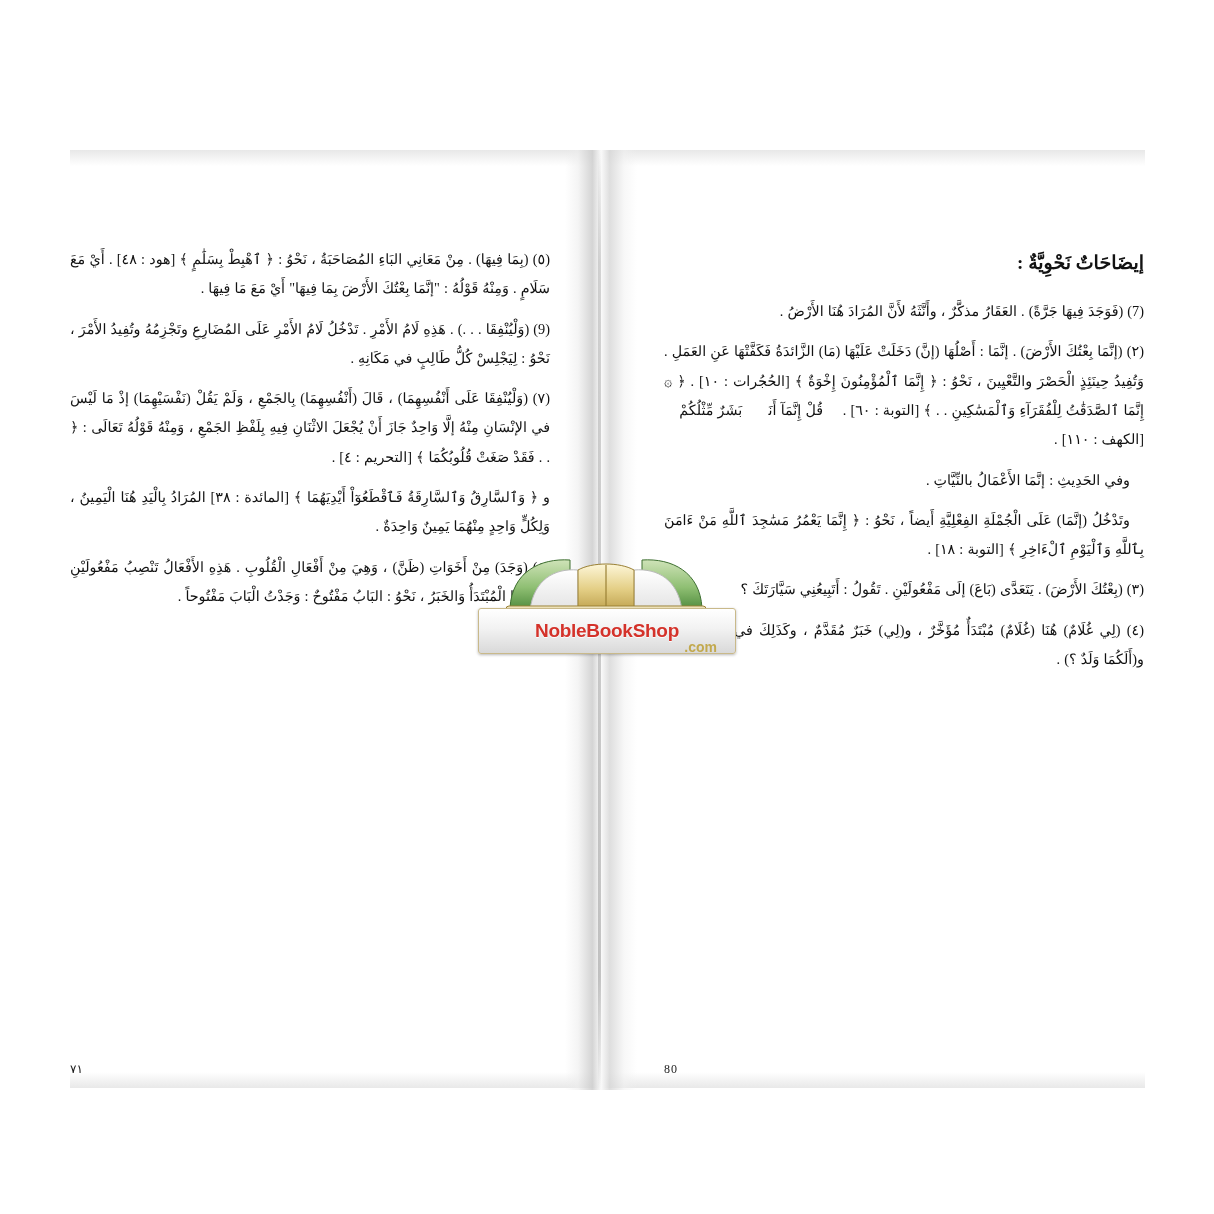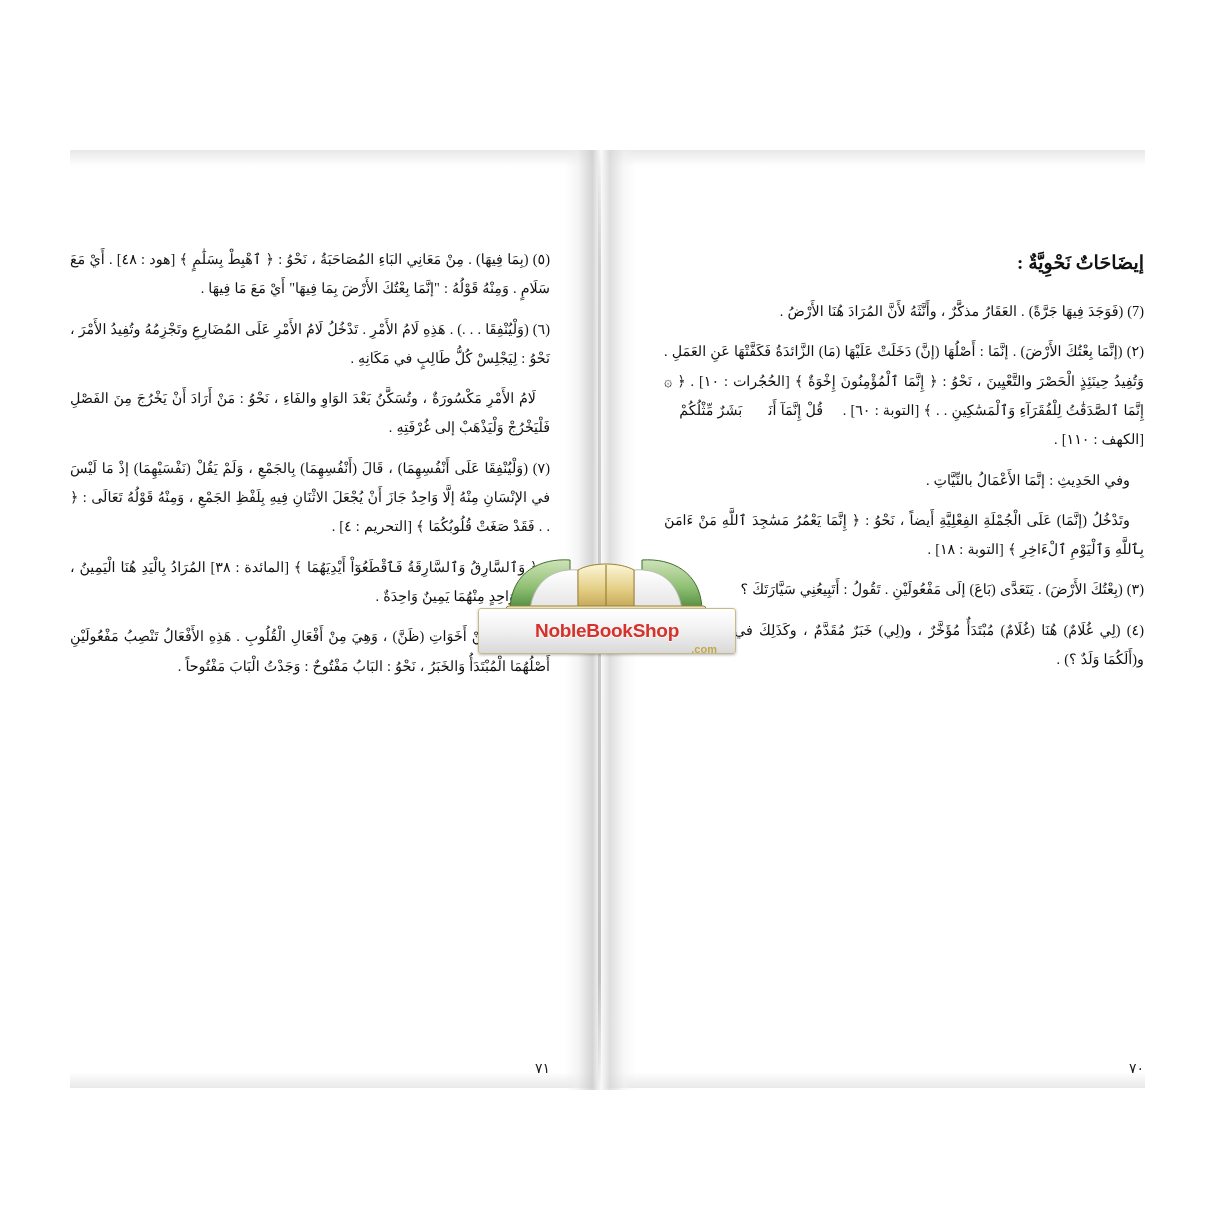--- a/index.html
+++ b/index.html
@@ -97,22 +97,22 @@
   .heading {
     font-size: 19px;
     font-weight: bold;
     margin: 0 0 16px 0;
     line-height: 1.9;
   }
   .folio {
     position: absolute;
     bottom: -42px;
     width: 100%;
-    text-align: right;
-    font-size: 14px;
+    text-align: left;
+    font-size: 12px;
     color: #1a1a1a;
     letter-spacing: 1px;
   }
 
   
   .watermark {
     position: absolute;
     left: 470px;
     top: 540px;
     width: 272px;
@@ -143,21 +143,21 @@
     letter-spacing: -0.3px;
     direction: ltr;
     white-space: nowrap;
     text-shadow: 0 1px 0 rgba(255,255,255,0.8);
   }
   .wm-sub {
     position: absolute;
     right: 18px;
     bottom: -2px;
     font-family: "Liberation Sans", sans-serif;
-    font-size: 11px;
+    font-size: 14px;
     font-weight: bold;
     color: #c2a94e;
     direction: ltr;
   }
   .wm-book {
     position: absolute;
     left: 30px;
     top: 4px;
     width: 212px;
     height: 78px;
@@ -171,27 +171,26 @@
   <div class="paper"></div>
 
   <div class="page page-right">
     <div class="heading">إيضَاحَاتٌ نَحْوِيَّةٌ :</div>
     <p class="para">(7) (فَوَجَدَ فِيهَا جَرَّةً) . العَقَارُ مذكَّرٌ ، وأَنَّثَهُ لأَنَّ المُرَادَ هُنَا الأَرْضُ .</p>
     <p class="para">(٢) (إنَّمَا بِعْتُكَ الأَرْضَ) . إنَّمَا : أَصْلُهَا (إنَّ) دَخَلَتْ عَلَيْهَا (مَا) الزَّائدَةُ فَكَفَّتْهَا عَنِ العَمَلِ . وَتُفِيدُ حِينَئِذٍ الْحَصْرَ والتَّعْيِينَ ، نَحْوُ : ﴿ إِنَّمَا ٱلْمُؤْمِنُونَ إِخْوَةٌ ﴾ [الحُجُرات : ١٠] . ﴿ ۞ إِنَّمَا ٱلصَّدَقَٰتُ لِلْفُقَرَآءِ وَٱلْمَسَٰكِينِ . . ﴾ [التوبة : ٦٠] . ﴿ قُلْ إِنَّمَآ أَنَا۠ بَشَرٌ مِّثْلُكُمْ ﴾ [الكهف : ١١٠] .</p>
     <p class="para indent">وفي الحَدِيثِ : إنَّمَا الأَعْمَالُ بالنِّيَّاتِ .</p>
     <p class="para indent">وتَدْخُلُ (إنَّمَا) عَلَى الْجُمْلَةِ الفِعْلِيَّةِ أَيضاً ، نَحْوُ : ﴿ إِنَّمَا يَعْمُرُ مَسَٰجِدَ ٱللَّهِ مَنْ ءَامَنَ بِٱللَّهِ وَٱلْيَوْمِ ٱلْءَاخِرِ ﴾ [التوبة : ١٨] .</p>
     <p class="para">(٣) (بِعْتُكَ الأَرْضَ) . يَتَعَدَّى (بَاعَ) إلَى مَفْعُولَيْنِ . تَقُولُ : أَتَبِيعُنِي سَيَّارَتَكَ ؟</p>
     <p class="para">(٤) (لِي غُلَامٌ) هُنَا (غُلَامٌ) مُبْتَدَأٌ مُؤَخَّرٌ ، و(لِي) خَبَرٌ مُقَدَّمٌ ، وكَذَلِكَ في (لِي جَارِيَةٌ) و(أَلَكُمَا وَلَدٌ ؟) .</p>
-    <div class="folio">٧٠</div>
+    <div class="folio">80</div>
   </div>
 
   <div class="page page-left">
     <p class="para">(٥) (بِمَا فِيهَا) . مِنْ مَعَانِي البَاءِ المُصَاحَبَةُ ، نَحْوُ : ﴿ ٱهْبِطْ بِسَلَٰمٍ ﴾ [هود : ٤٨] . أَيْ مَعَ سَلَامٍ . وَمِنْهُ قَوْلُهُ : "إنَّمَا بِعْتُكَ الأَرْضَ بِمَا فِيهَا" أَيْ مَعَ مَا فِيهَا .</p>
-    <p class="para">(٦) (وَلْيُنْفِقَا . . .) . هَذِهِ لَامُ الأَمْرِ . تَدْخُلُ لَامُ الأَمْرِ عَلَى المُضَارِعِ وتَجْزِمُهُ وتُفِيدُ الأَمْرَ ، نَحْوُ : لِيَجْلِسْ كُلُّ طَالِبٍ في مَكَانِهِ .</p>
-    <p class="para indent">لَامُ الأَمْرِ مَكْسُورَةٌ ، وتُسَكَّنُ بَعْدَ الوَاوِ والفَاءِ ، نَحْوُ : مَنْ أَرَادَ أَنْ يَخْرُجَ مِنَ الفَصْلِ فَلْيَخْرُجْ وَلْيَذْهَبْ إلى غُرْفَتِهِ .</p>
+    <p class="para">(9) (وَلْيُنْفِقَا . . .) . هَذِهِ لَامُ الأَمْرِ . تَدْخُلُ لَامُ الأَمْرِ عَلَى المُضَارِعِ وتَجْزِمُهُ وتُفِيدُ الأَمْرَ ، نَحْوُ : لِيَجْلِسْ كُلُّ طَالِبٍ في مَكَانِهِ .</p>
     <p class="para">(٧) (وَلْيُنْفِقَا عَلَى أَنْفُسِهِمَا) ، قَالَ (أَنْفُسِهِمَا) بِالجَمْعِ ، وَلَمْ يَقُلْ (نَفْسَيْهِمَا) إذْ مَا لَيْسَ في الإنْسَانِ مِنْهُ إلَّا وَاحِدٌ جَازَ أَنْ يُجْعَلَ الاثْنَانِ فِيهِ بِلَفْظِ الجَمْعِ ، وَمِنْهُ قَوْلُهُ تَعَالَى : ﴿ . . فَقَدْ صَغَتْ قُلُوبُكُمَا ﴾ [التحريم : ٤] .</p>
     <p class="para">و ﴿ وَٱلسَّارِقُ وَٱلسَّارِقَةُ فَٱقْطَعُوٓاْ أَيْدِيَهُمَا ﴾ [المائدة : ٣٨] المُرَادُ بِالْيَدِ هُنَا الْيَمِينُ ، وَلِكُلٍّ وَاحِدٍ مِنْهُمَا يَمِينٌ وَاحِدَةٌ .</p>
     <p class="para">(٨) (وَجَدَ) مِنْ أَخَوَاتِ (ظَنَّ) ، وَهِيَ مِنْ أَفْعَالِ الْقُلُوبِ . هَذِهِ الأَفْعَالُ تَنْصِبُ مَفْعُولَيْنِ أَصْلُهُمَا الْمُبْتَدَأُ وَالخَبَرُ ، نَحْوُ : البَابُ مَفْتُوحٌ : وَجَدْتُ الْبَابَ مَفْتُوحاً .</p>
     <div class="folio">٧١</div>
   </div>
 
   <div class="page-edge-top"></div>
   <div class="page-edge-bottom"></div>
   <div class="spine"></div>
   <div class="spine-line"></div>

